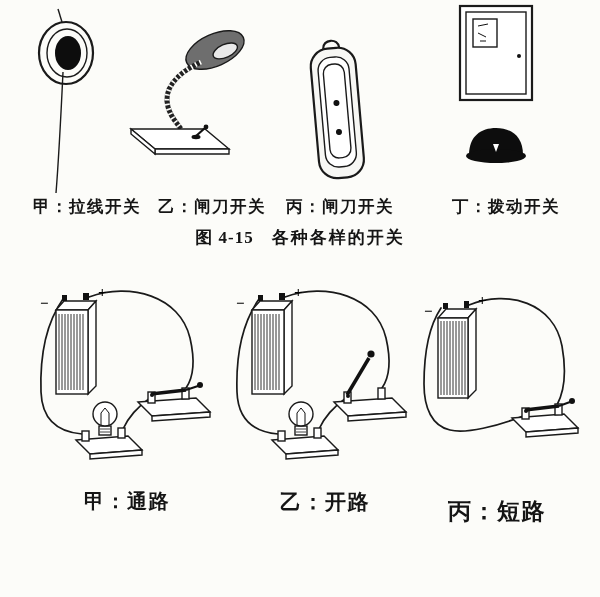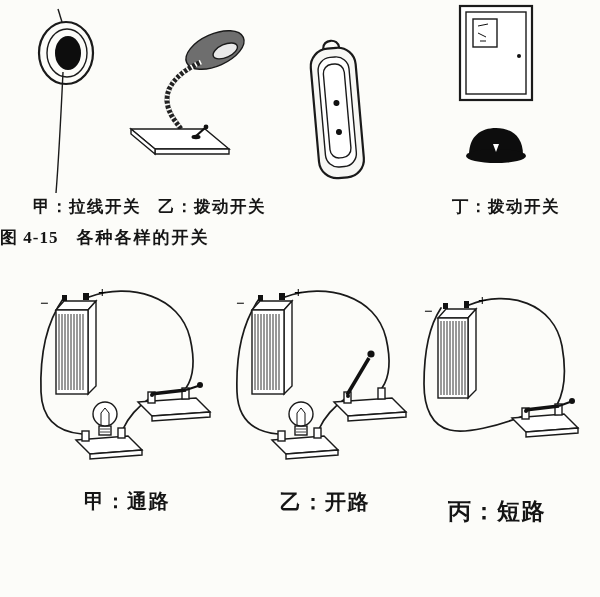--- a/index.html
+++ b/index.html
@@ -1,19 +1,19 @@
 <!DOCTYPE html>
 <html><head>
 <meta charset="utf-8">
 <style>
   html,body{margin:0;padding:0;background:#d8d8d8;}
   .page{position:relative;width:600px;height:597px;background:#fcfcf9;font-family:"Liberation Serif","DejaVu Serif",serif;color:#151515;overflow:hidden;}
   .abs{position:absolute;}
   .label{font-size:16.5px;font-weight:600;letter-spacing:1.5px;white-space:nowrap;}
-  .caption{left:0;width:100%;font-size:17px;font-weight:600;letter-spacing:2px;}
+  .caption{left:0;width:100%;text-align:center;font-size:17px;font-weight:600;letter-spacing:2px;}
   .caption .num{margin-right:18px;letter-spacing:1px;}
   svg{display:block;overflow:visible;}
   .ln{stroke:#1a1a1a;stroke-width:1.4;}
   .ln2{stroke:#1a1a1a;stroke-width:2.2;}
   .wire{stroke:#1a1a1a;stroke-width:1.7;fill:none;stroke-linecap:round;}
   svg text{font-weight:bold;font-family:"Liberation Serif","DejaVu Serif",serif;}
 </style>
 </head>
 <body>
 
@@ -68,21 +68,22 @@
       <circle cx="69" cy="52" r="2" fill="#111"></circle>
     </g>
     <g>
       <path d="M19 151 C19 132 31 124 46 124 C61 124 73 132 73 151 Z" fill="#0d0d0d"></path>
       <ellipse cx="46" cy="152" rx="30" ry="7" fill="#0d0d0d"></ellipse>
       <path d="M43 140 l6 0 l-3 8 z" fill="#fff"></path>
     </g>
   </svg>
 
   <div class="abs label" style="left:33px;top:196px">甲：拉线开关</div>
-  <div class="abs label" style="left:158px;top:196px">乙：拨动开关</div>
+  <div class="abs label" style="left:158px;top:196px">乙：闸刀开关</div>
+  <div class="abs label" style="left:286px;top:196px">丙：闸刀开关</div>
   <div class="abs label" style="left:452px;top:196px">丁：拨动开关</div>
 
   <div class="abs caption" style="top:226px">
     <span class="num">图 4-15</span><span>各种各样的开关</span>
   </div>
 
   <svg class="abs" style="left:26px;top:282px" width="200" height="192" viewBox="0 0 200 192">
     <path class="wire" d="M63 15 C104 0 154 14 164 56 C170 82 167 96 160 106"></path>
     <path class="wire" d="M124 116 C110 126 102 136 97 147"></path>
     <path class="wire" d="M56 152 C32 150 16 138 15 110 C14 80 18 44 37 17"></path>

